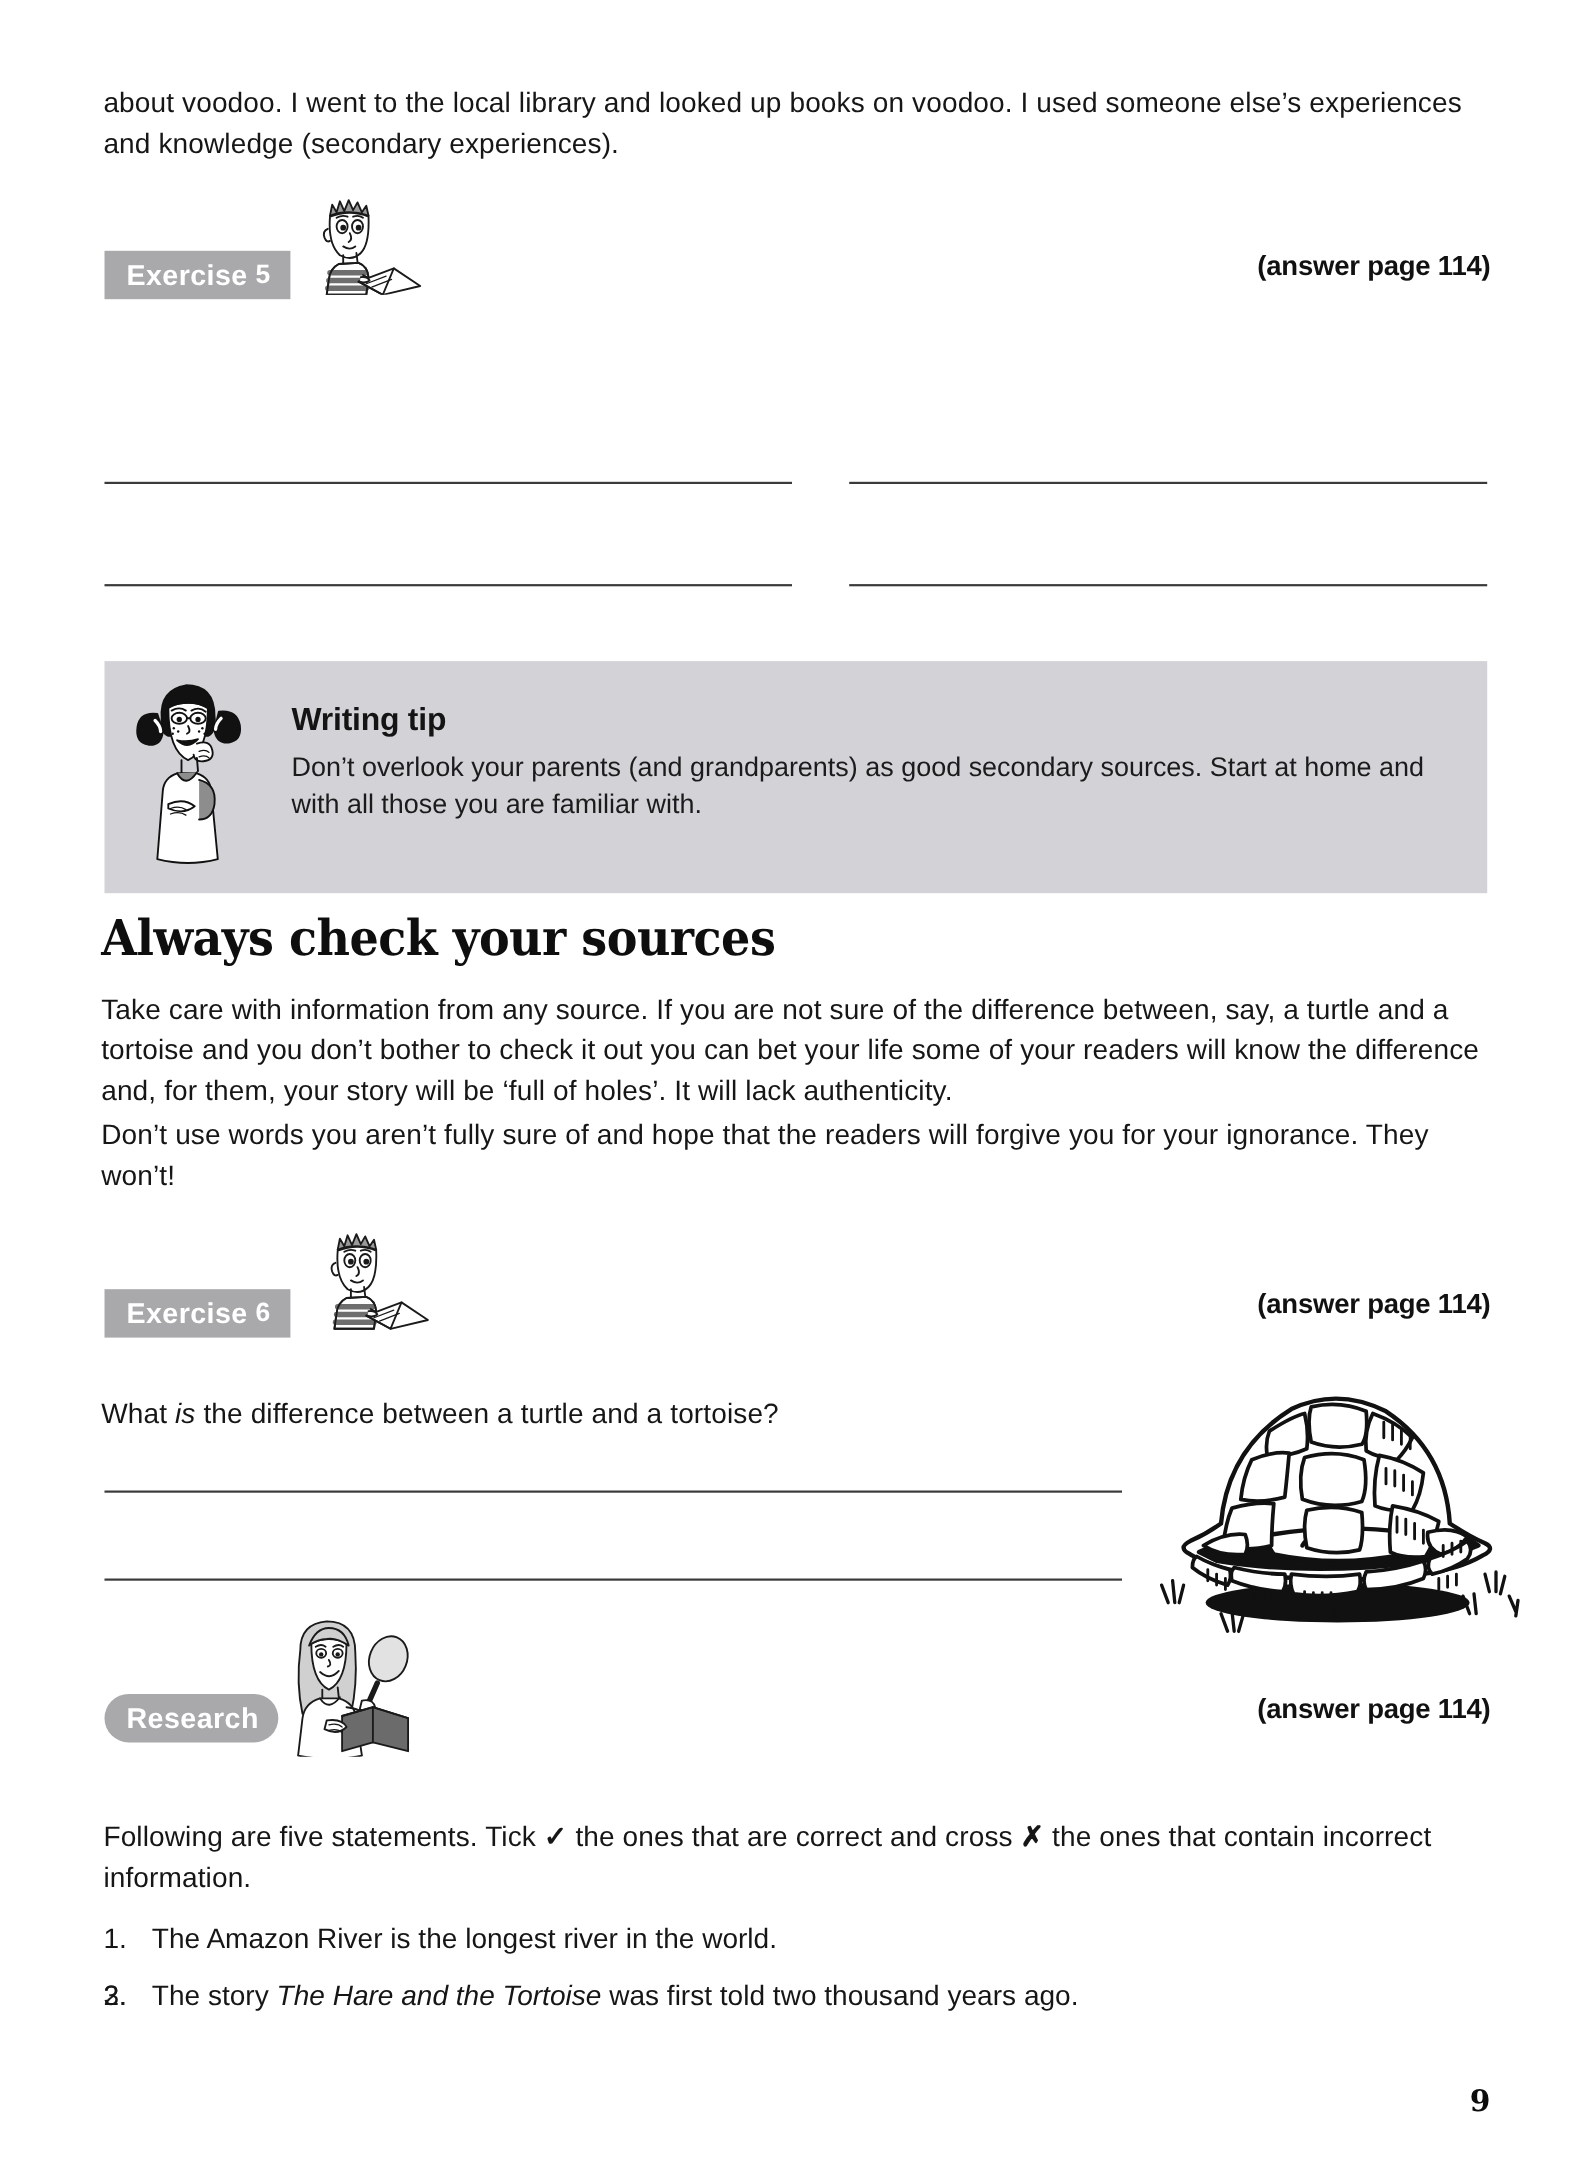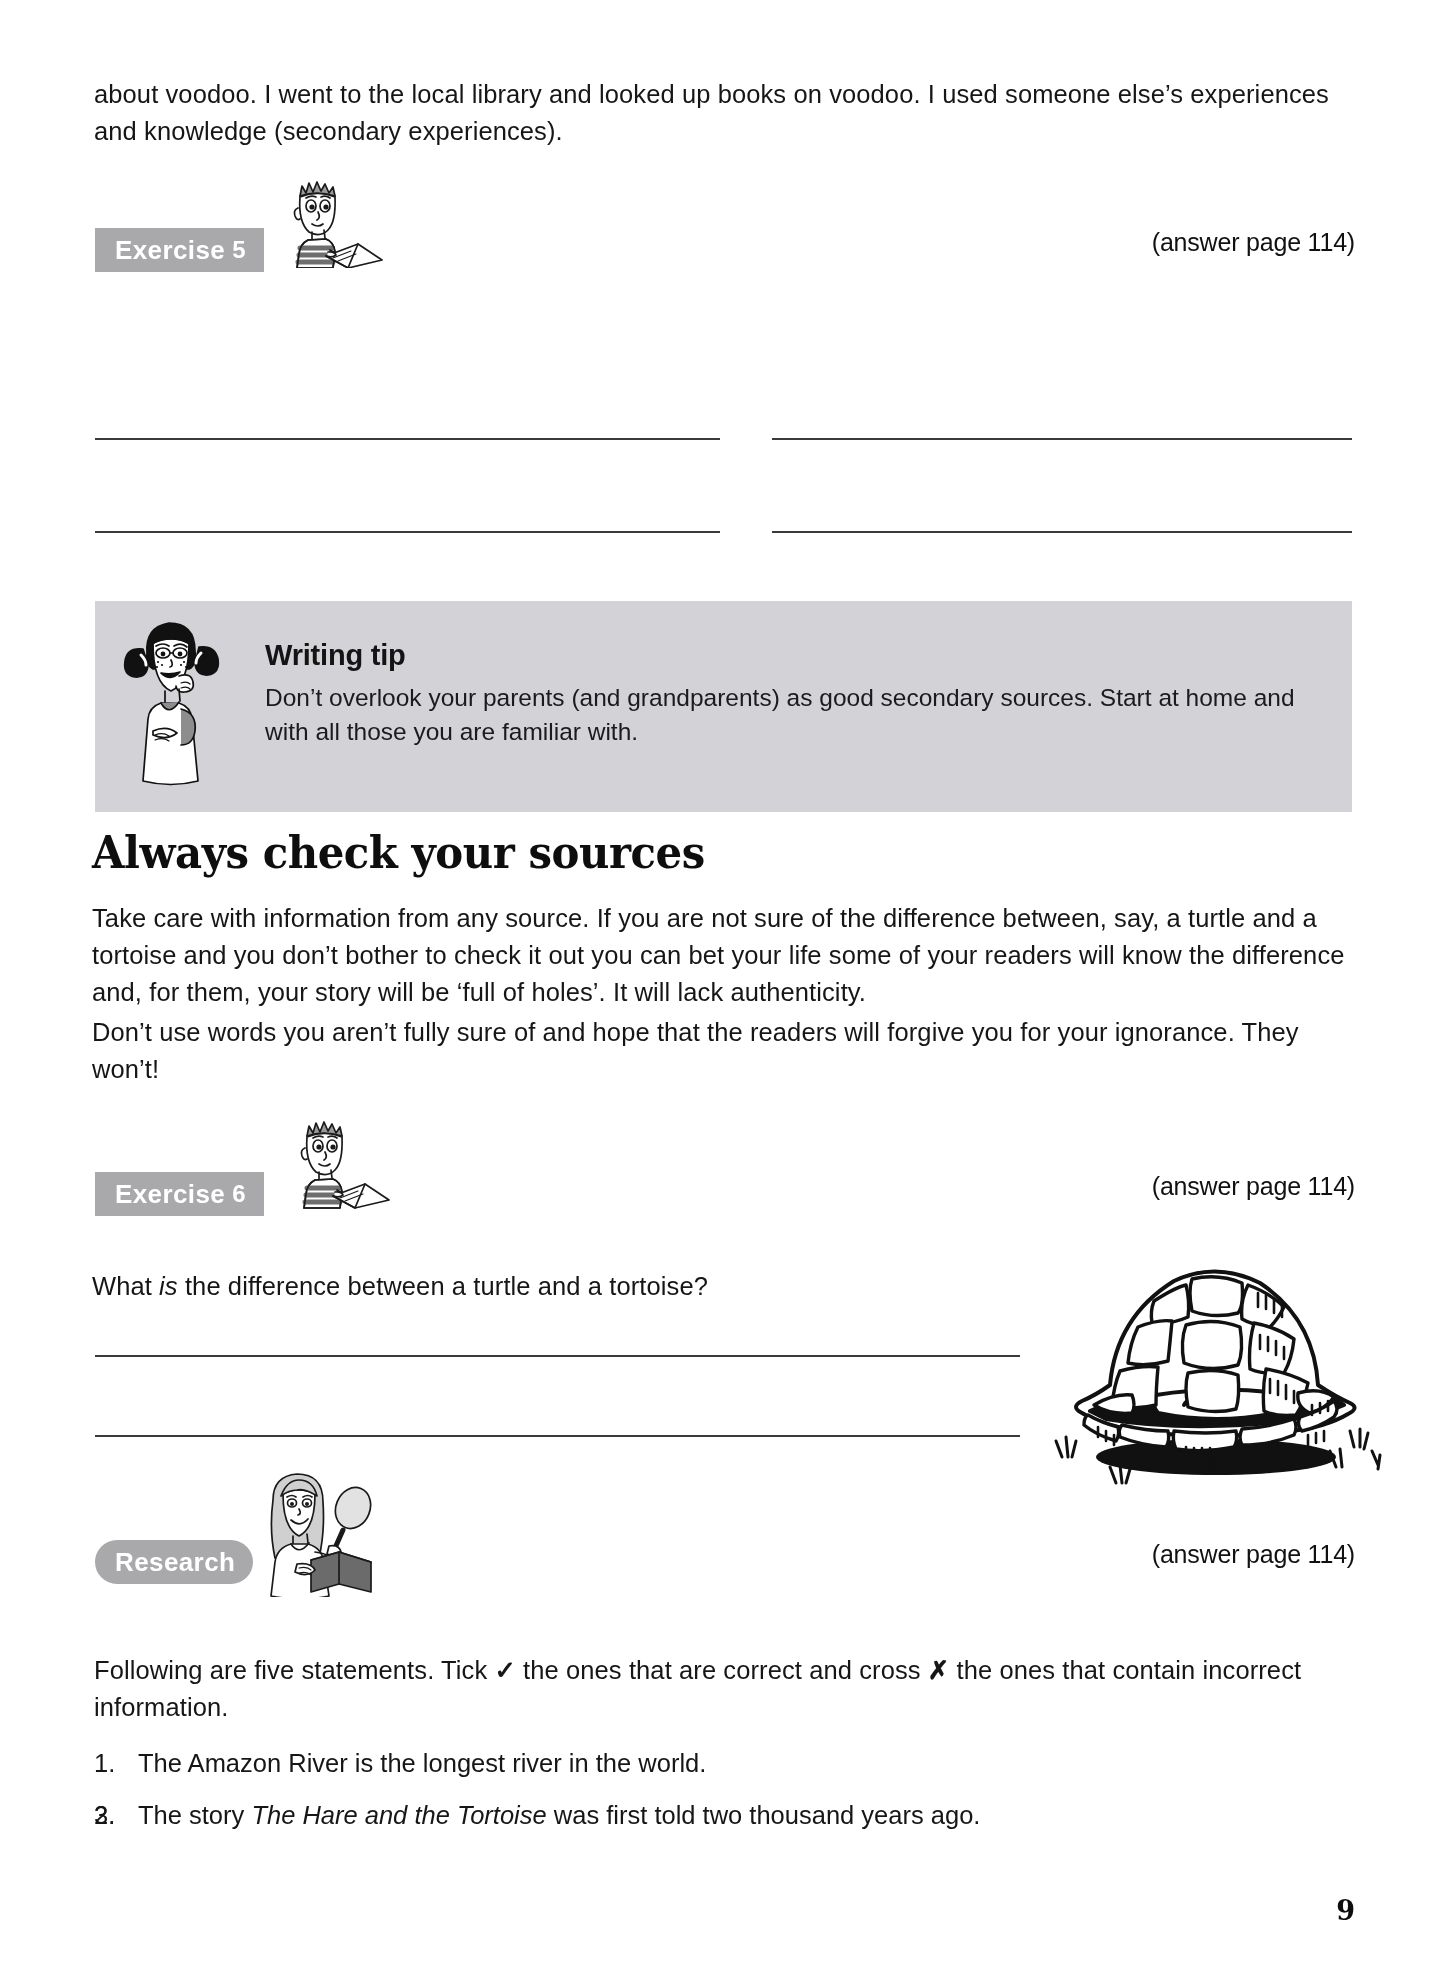--- a/index.html
+++ b/index.html
@@ -44,21 +44,21 @@
     padding: 0 18px 0 20px;
     height: 44px;
     line-height: 44px;
     white-space: nowrap;
   }
   .badge .num { font-size: 24px; padding-left: 7px; }
 
   .answer-ref {
     position: absolute;
     right: 90px;
-    font-weight: normal;
+    font-weight: bold;
     font-size: 25px;
     letter-spacing: -0.2px;
     color: #111111;
     white-space: nowrap;
   }
 
   
   .wline {
     position: absolute;
     height: 0;

